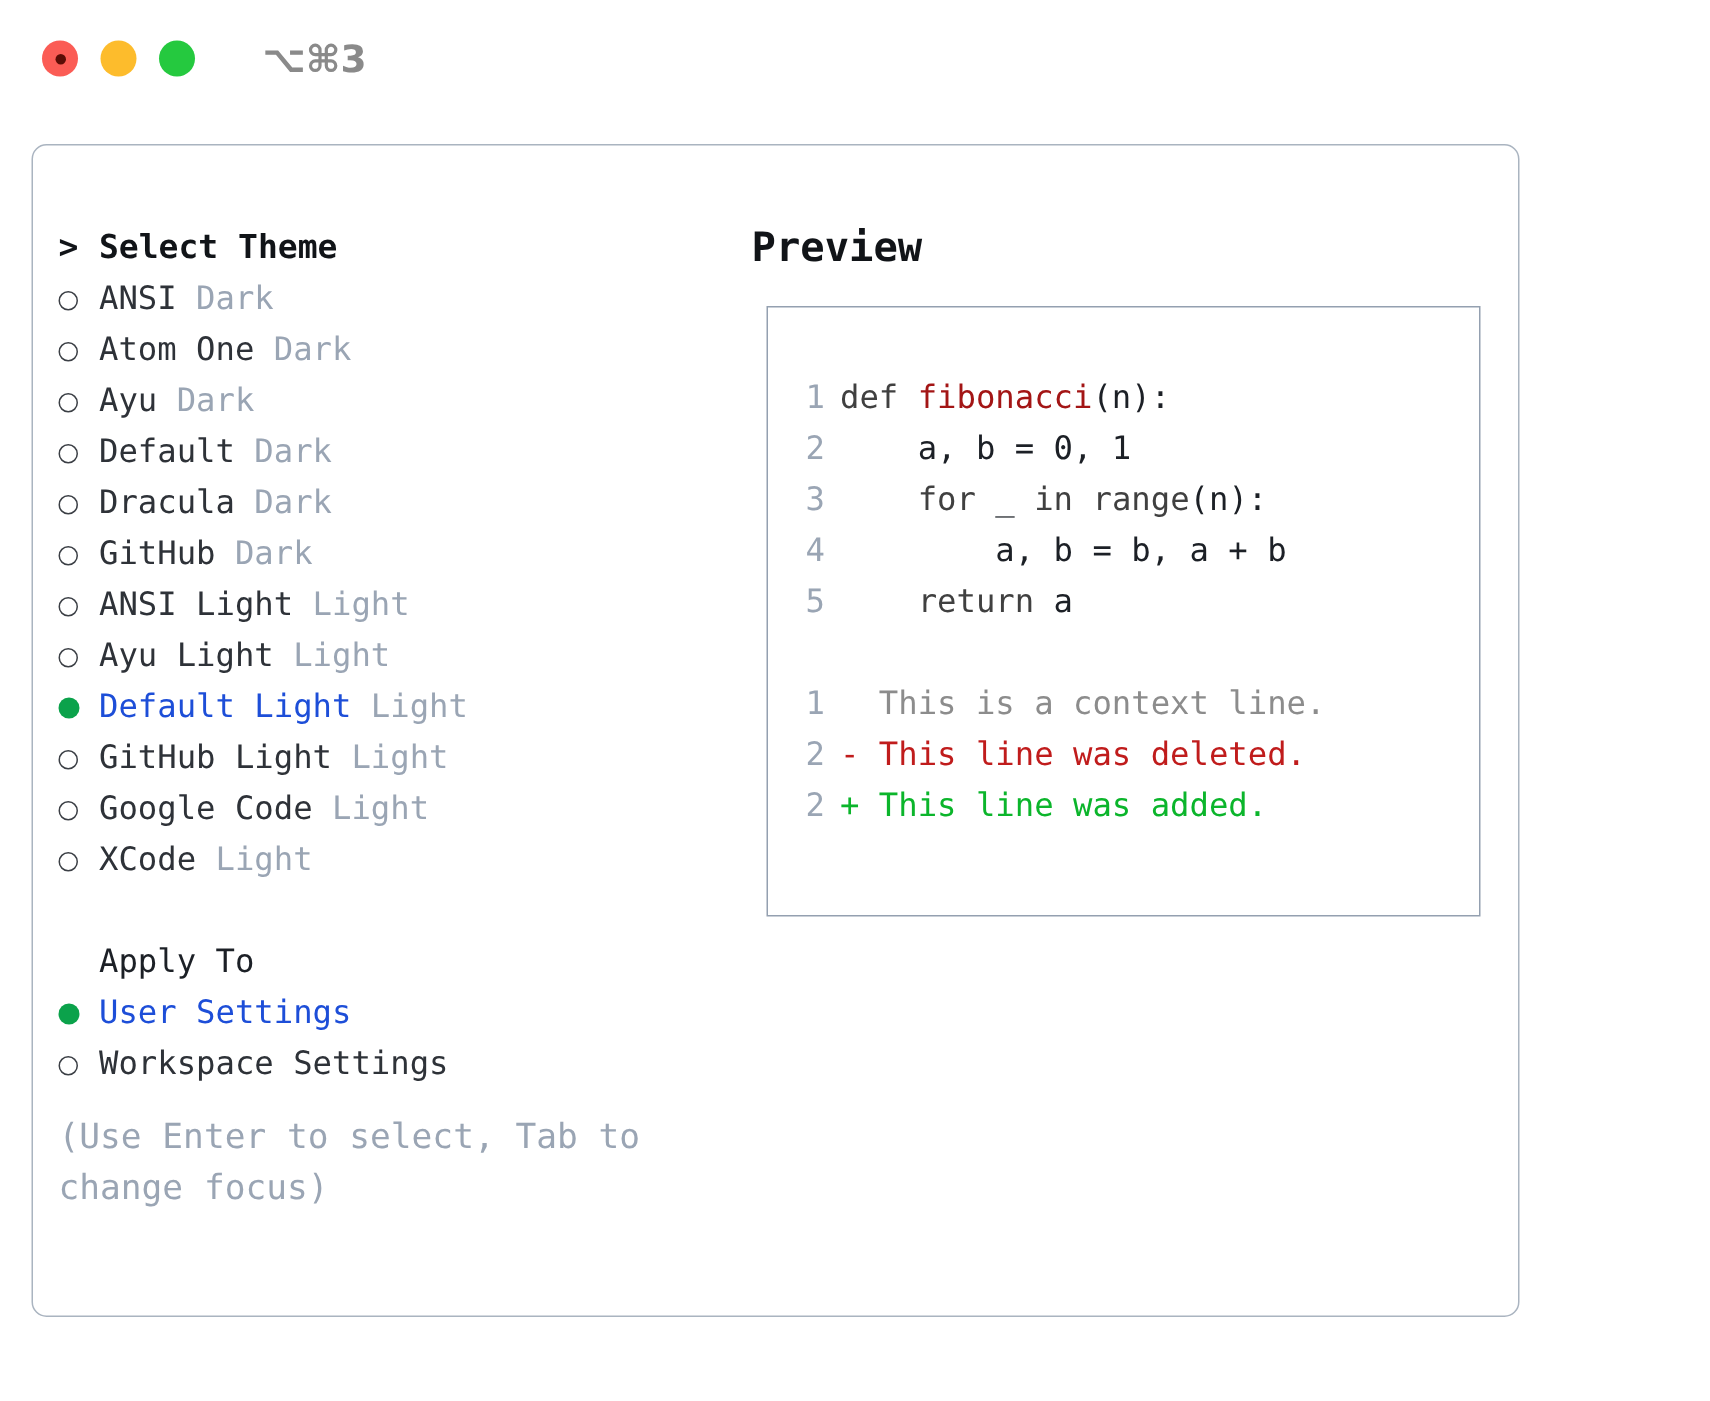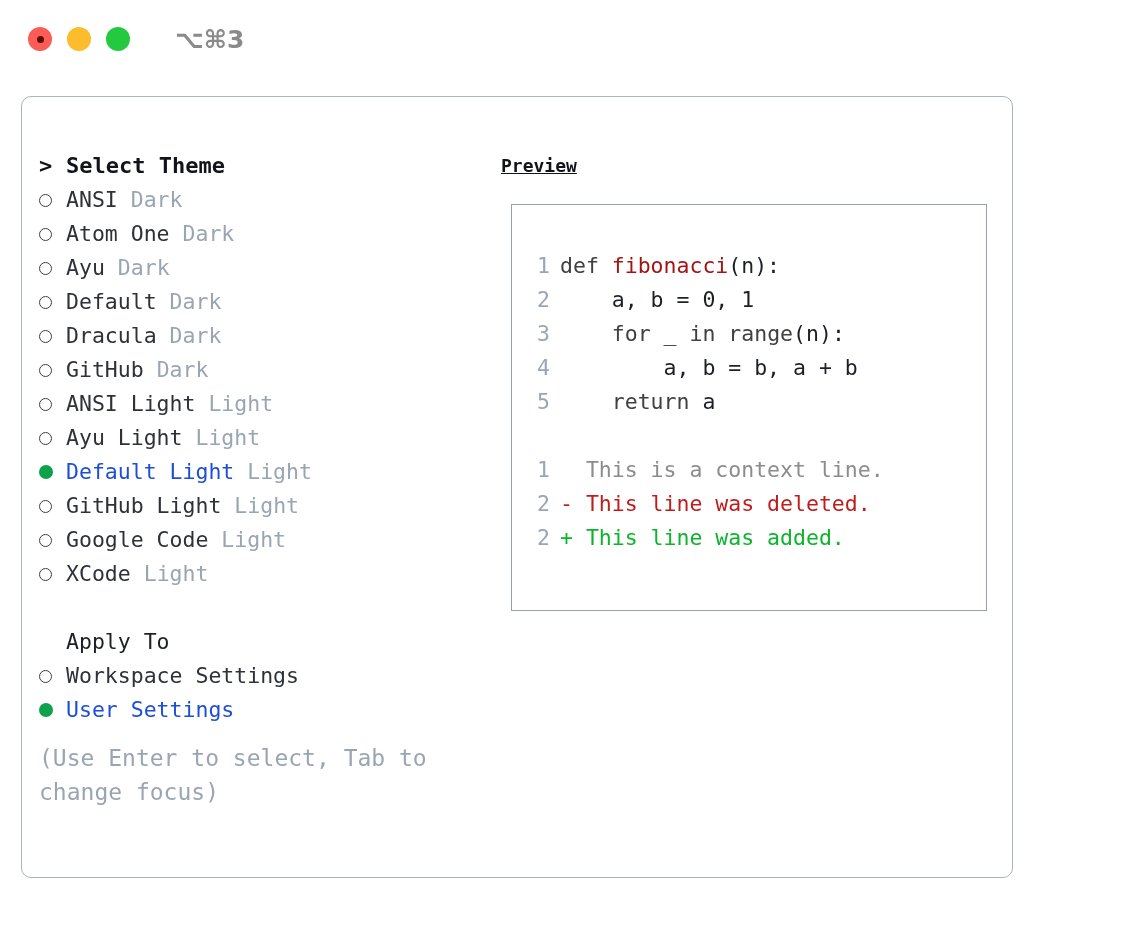--- a/index.html
+++ b/index.html
@@ -143,25 +143,24 @@
     white-space: pre-wrap;
   }
 
   
   .right-col {
     position: absolute;
     left: 479px;
     top: 52px;
   }
   .preview-title {
-    font-size: 18px;
+    font-size: 27px;
     font-weight: 700;
     color: #111418;
     line-height: 34px;
-    text-decoration: underline;
   }
   .preview-box {
     position: absolute;
     left: 10px;
     top: 55px;
     width: 476px;
     height: 407px;
     border: 1.6px solid #94a0b0;
     box-sizing: border-box;
     background: #ffffff;
@@ -228,22 +227,22 @@
         </div>
 
       <div class="spacer-row"></div>
 
       <div class="row">
         <span class="marker"></span>
         <span class="section-title">Apply To</span>
       </div>
 
       <div id="apply-to-list">
+          <div class="row"><span class="marker"><span class="bullet-filled"></span></span><span class="label selected">User Settings</span></div>
           <div class="row"><span class="marker"><span class="bullet-empty"></span></span><span class="label">Workspace Settings</span></div>
-          <div class="row"><span class="marker"><span class="bullet-filled"></span></span><span class="label selected">User Settings</span></div>
         </div>
 
       <div class="hint">(Use Enter to select, Tab to change focus)</div>
     </div>
 
     <div class="right-col">
       <div class="preview-title">Preview</div>
 
       <div class="preview-box">
         <div class="code" id="code-area"><span class="code-line"><span class="ln">1</span><span class="gap"></span><span class="kw">def </span><span class="fn">fibonacci</span><span class="plain">(n):</span></span><span class="code-line"><span class="ln">2</span><span class="gap"></span><span class="plain">    a, b = 0, 1</span></span><span class="code-line"><span class="ln">3</span><span class="gap"></span><span class="plain">    </span><span class="kw">for</span><span class="plain"> _ </span><span class="kw">in</span><span class="plain"> </span><span class="kw">range</span><span class="plain">(n):</span></span><span class="code-line"><span class="ln">4</span><span class="gap"></span><span class="plain">        a, b = b, a + b</span></span><span class="code-line"><span class="ln">5</span><span class="gap"></span><span class="plain">    </span><span class="kw">return</span><span class="plain"> a</span></span><span class="blank-line"></span><span class="code-line"><span class="ln">1</span><span class="gap">  </span><span class="ctx"> </span><span class="ctx"> This is a context line.</span></span><span class="code-line"><span class="ln">2</span><span class="gap">  </span><span class="del">-</span><span class="del"> This line was deleted.</span></span><span class="code-line"><span class="ln">2</span><span class="gap">  </span><span class="add">+</span><span class="add"> This line was added.</span></span></div>

